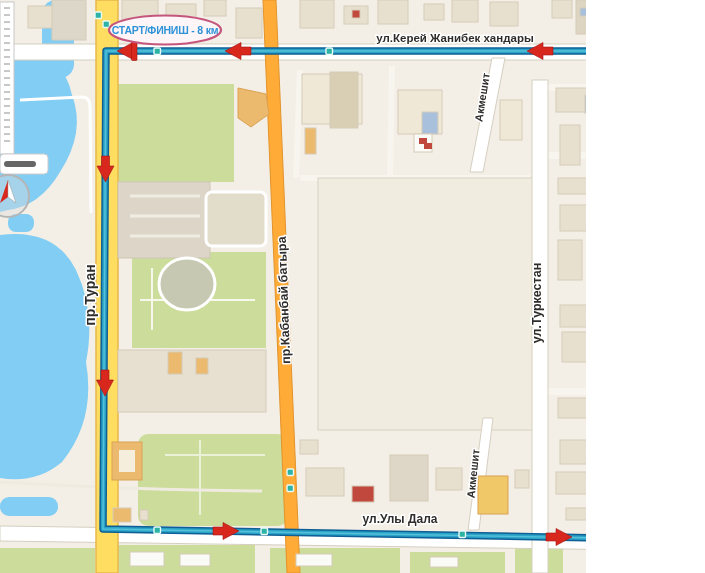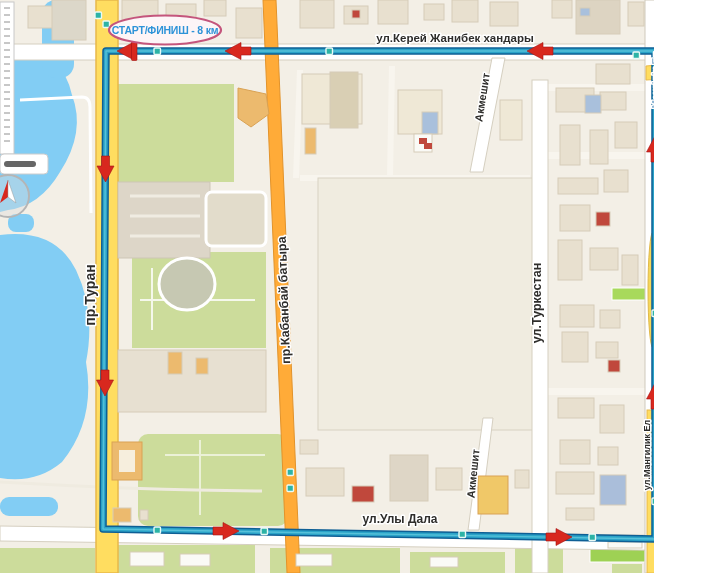--- a/index.html
+++ b/index.html
@@ -1,16 +1,16 @@
 <!DOCTYPE html>
 <html><head>
 <meta charset="utf-8">
 <style>
   html,body{margin:0;padding:0;background:#fff;}
-  .map-wrap{position:relative;width:654px;height:573px;overflow:hidden;background:#f3efe6;
+  .map-wrap{position:relative;width:586px;height:573px;overflow:hidden;background:#f3efe6;
     font-family:"Liberation Sans",sans-serif;}
   svg{display:block;}
   text{font-family:"Liberation Sans",sans-serif;}
   .street-lbl{fill:#2e2d2b;stroke:#ffffff;stroke-width:3px;paint-order:stroke;stroke-linejoin:round;font-weight:bold;}
   .street-lbl-light{fill:#8fb6d4;stroke:#ffffff;stroke-width:2.5px;paint-order:stroke;stroke-linejoin:round;font-weight:bold;}
   .bubble-text{fill:#2e93d8;font-weight:bold;letter-spacing:-0.2px;}
 </style>
 </head>
 <body>
 

